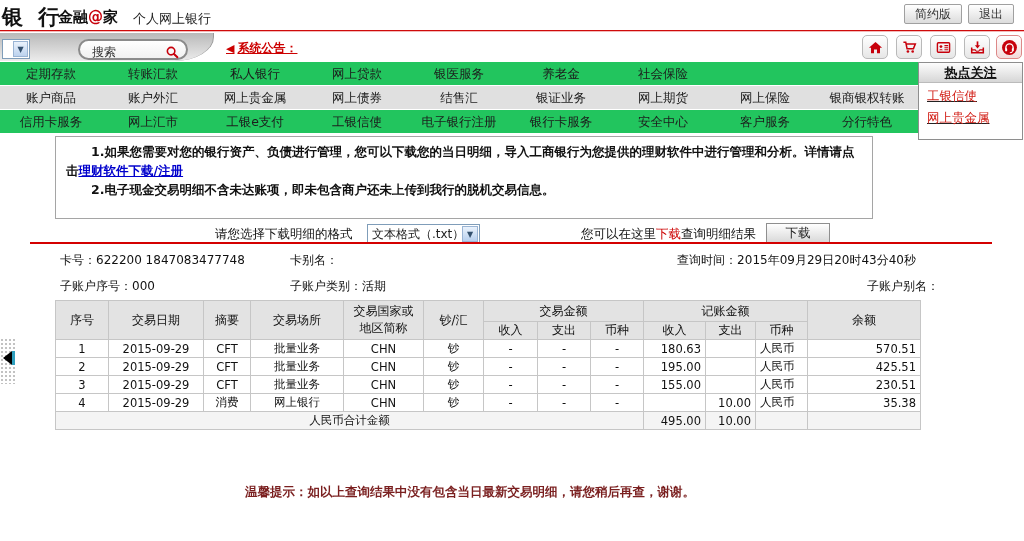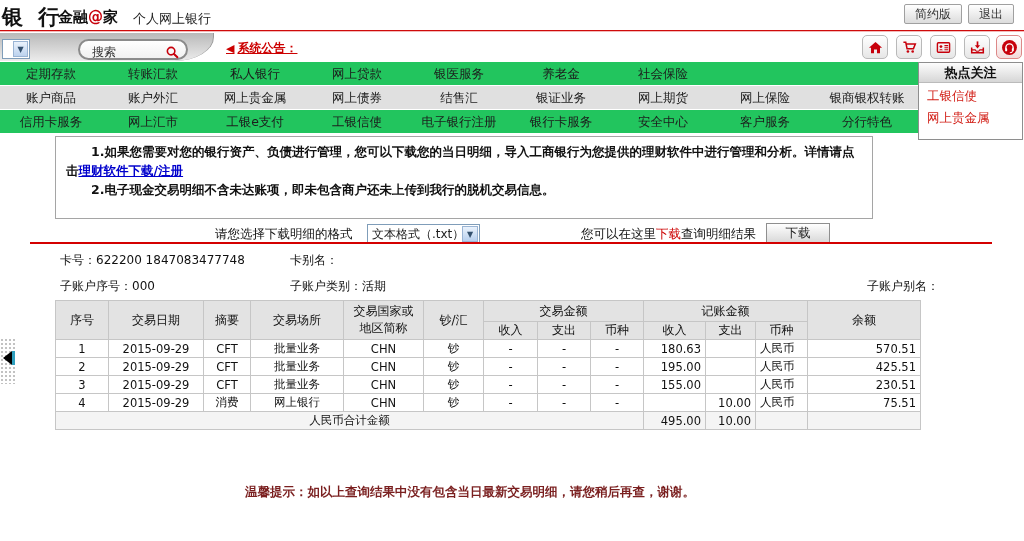--- a/index.html
+++ b/index.html
@@ -36,21 +36,21 @@
 
   
   .nav-menu { position:absolute; top:62px; left:0; width:918px; }
   .nav-row { display:flex; height:23px; margin-bottom:1px; }
   .nav-row-0, .nav-row-2 { background:#22c55e; }
   .nav-row-1 { background:#e0e0e0; }
   .nav-item { flex:0 0 102px; text-align:center; line-height:23px; font-size:12.5px; color:#1c1c1c; cursor:pointer; white-space:nowrap; }
 
   
   .hot-panel { position:absolute; top:62px; left:918px; width:105px; height:78px; background:#fff;
-    border:1px solid #8e8e8e; overflow:hidden; z-index:6; }
+    border:1px solid #8e8e8e; overflow:hidden; z-index:6;text-decoration:underline; }
   .hot-title { height:20px; line-height:20px; text-align:center; font-weight:bold; font-size:13px; color:#111;
     background:linear-gradient(#fdfdfd,#d6d6d6); border-bottom:1px solid #bbb; }
   .hot-item { padding:5px 8px 0; color:#d22018; font-size:12.5px; cursor:pointer; white-space:nowrap; }
 
   
   .notice-box { position:absolute; top:136px; left:55px; width:818px; height:83px; background:#fff;
     border:1px solid #a5a5a5; padding:5px 10px; font-size:12.5px; line-height:19px; color:#111; }
   .notice-line { text-indent:2em;font-weight:bold; }
   .blue-link { color:#0000cc; text-decoration:underline; cursor:pointer; }
 
@@ -232,20 +232,21 @@
   </div>
   <span class="dl-hint"><span>您可以在这里</span><span class="red-link">下载</span><span>查询明细结果</span></span>
   <div class="dl-btn">下载</div>
 </div>
 
 <div class="red-sep"></div>
 
 <div class="acct-row acct-a">
   <span class="acct-cell ac1"><span>卡号：</span><span>622200 1847083477748</span></span>
   <span class="acct-cell ac2"><span>卡别名：</span><span></span></span>
+  <span class="acct-cell ac3a"><span>查询时间：</span><span>2015年09月29日20时43分40秒</span></span>
 </div>
 <div class="acct-row acct-b">
   <span class="acct-cell ac1"><span>子账户序号：</span><span>000</span></span>
   <span class="acct-cell ac2"><span>子账户类别：</span><span>活期</span></span>
   <span class="acct-cell ac3b"><span>子账户别名：</span><span></span></span>
 </div>
 
 <table class="txn-table">
   <colgroup>
     <col style="width:53px">
@@ -338,21 +339,21 @@
         <td class="c">消费</td>
         <td class="c">网上银行</td>
         <td class="c">CHN</td>
         <td class="c">钞</td>
         <td class="c">-</td>
         <td class="c">-</td>
         <td class="c">-</td>
         <td class="r"></td>
         <td class="r">10.00</td>
         <td class="l">人民币</td>
-        <td class="r">75.51</td>
+        <td class="r">35.38</td>
       </tr>
       <tr class="total-row">
         <td colspan="9" class="c">人民币合计金额</td>
         <td class="r">495.00</td>
         <td class="r">10.00</td>
         <td class="l"></td>
         <td class="r"></td>
       </tr>
     </tbody>
 </table>

